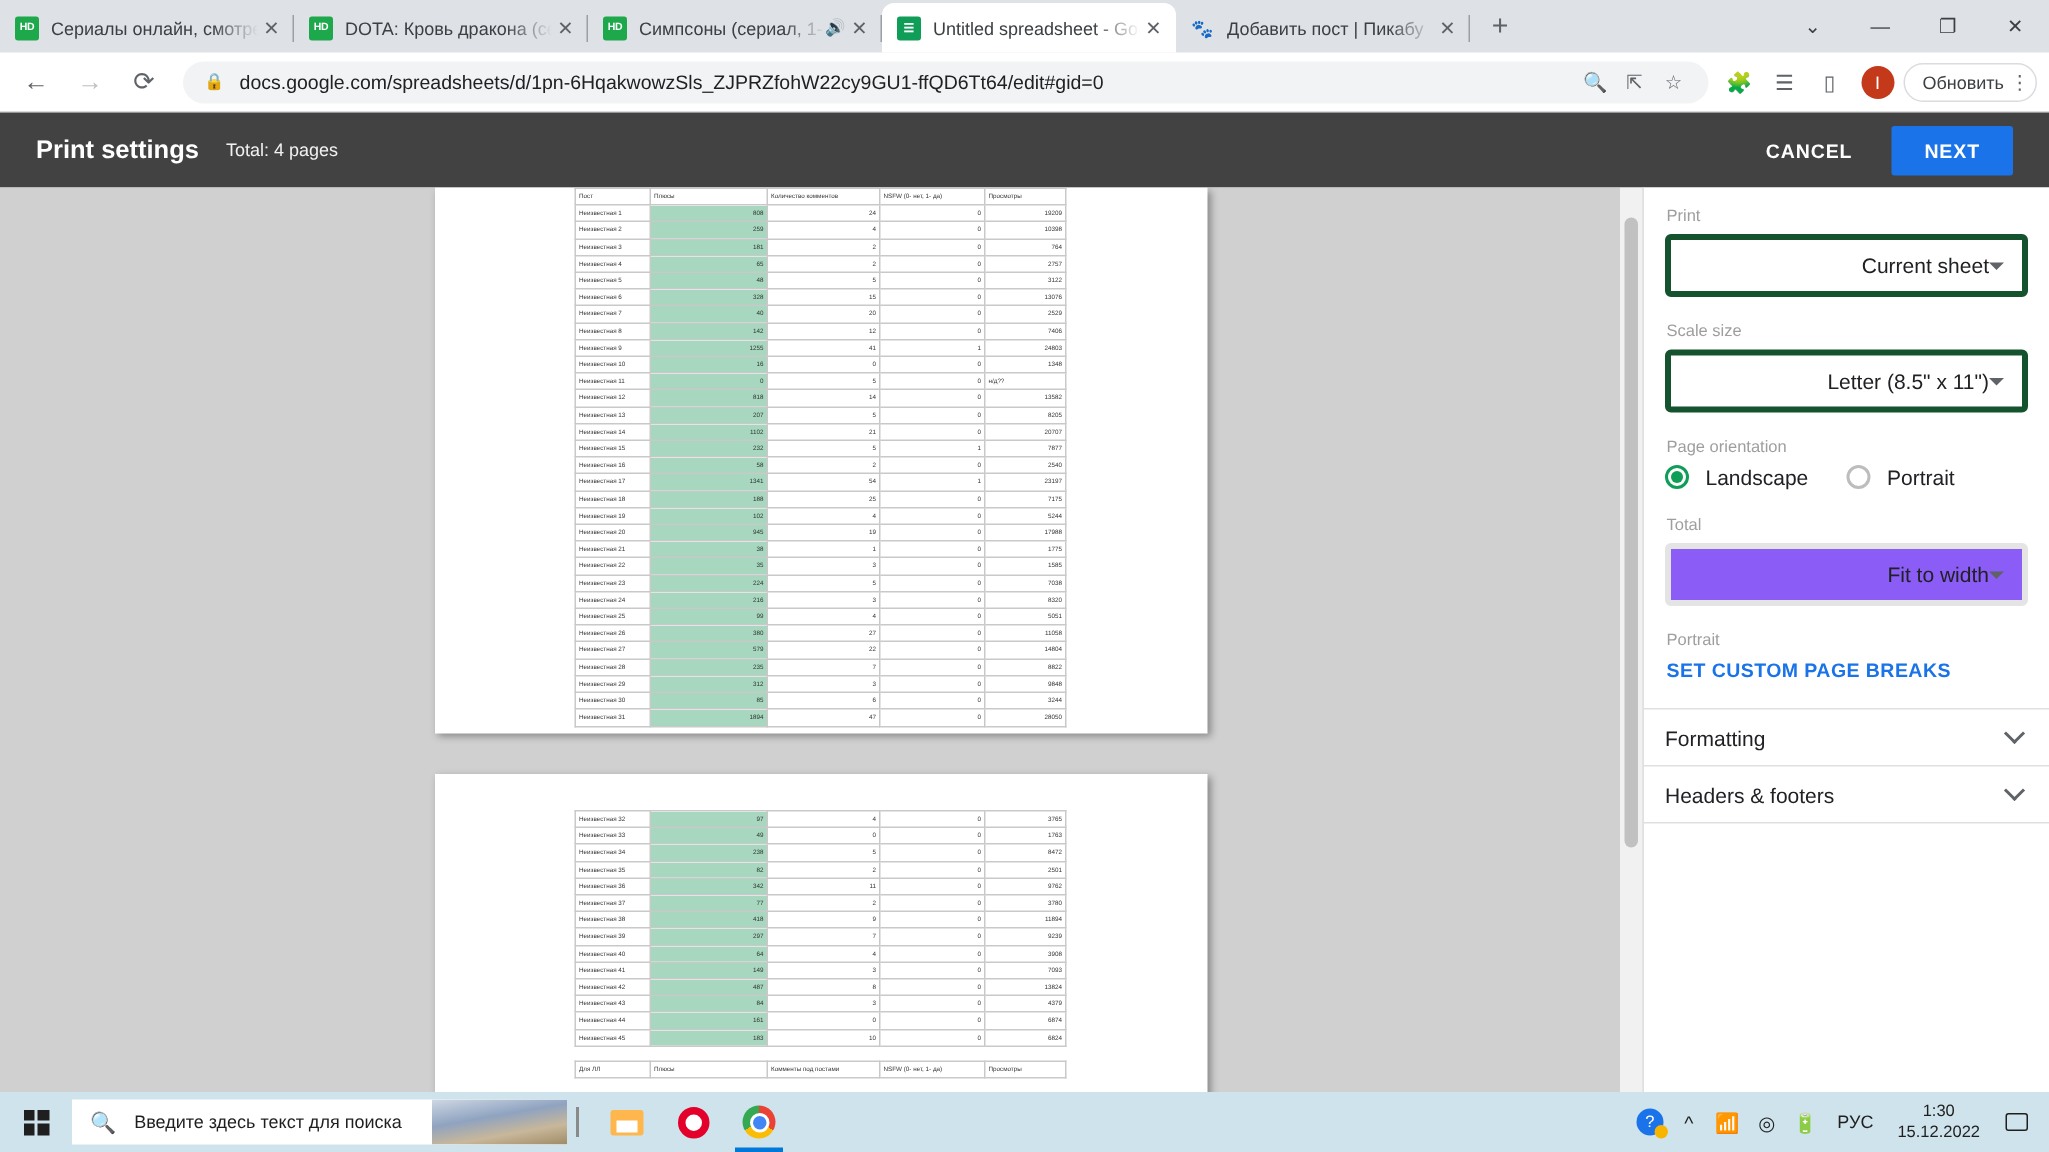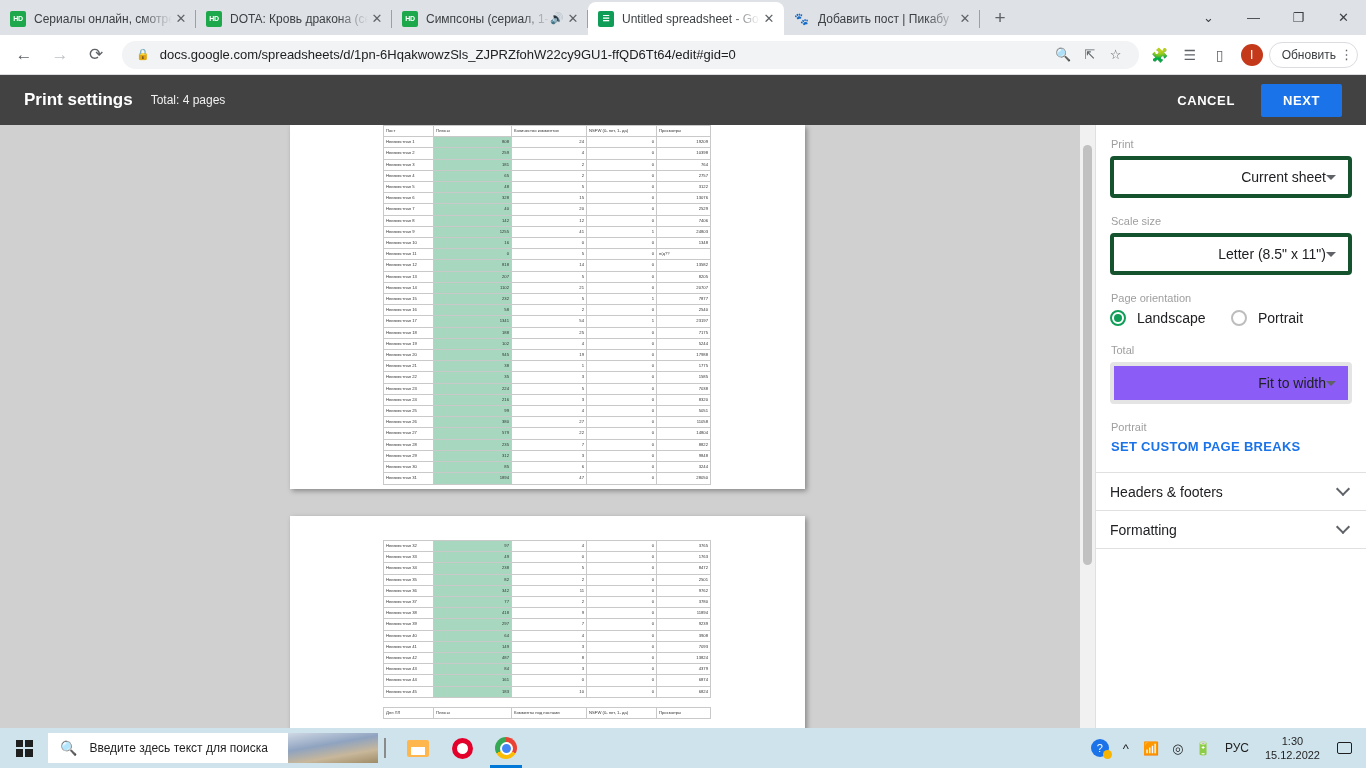--- a/index.html
+++ b/index.html
@@ -796,25 +796,25 @@
         <span class="select-val">Fit to width</span>
         <span class="caret"></span>
       </div>
 
       <div class="field-label">Portrait</div>
 
       <div class="link-btn">SET CUSTOM PAGE BREAKS</div>
     </div>
 
     <div class="accordion-row">
+      <span class="lbl">Formatting</span>
+      <span class="chev"></span>
+    </div>
+    <div class="accordion-row">
       <span class="lbl">Headers &amp; footers</span>
-      <span class="chev"></span>
-    </div>
-    <div class="accordion-row">
-      <span class="lbl">Formatting</span>
       <span class="chev"></span>
     </div>
     <div class="accordion-bottom"></div>
   </div>
 </div>
 
 <div class="taskbar">
   <div class="start-btn">
     <span class="win-logo">
         <i></i>

